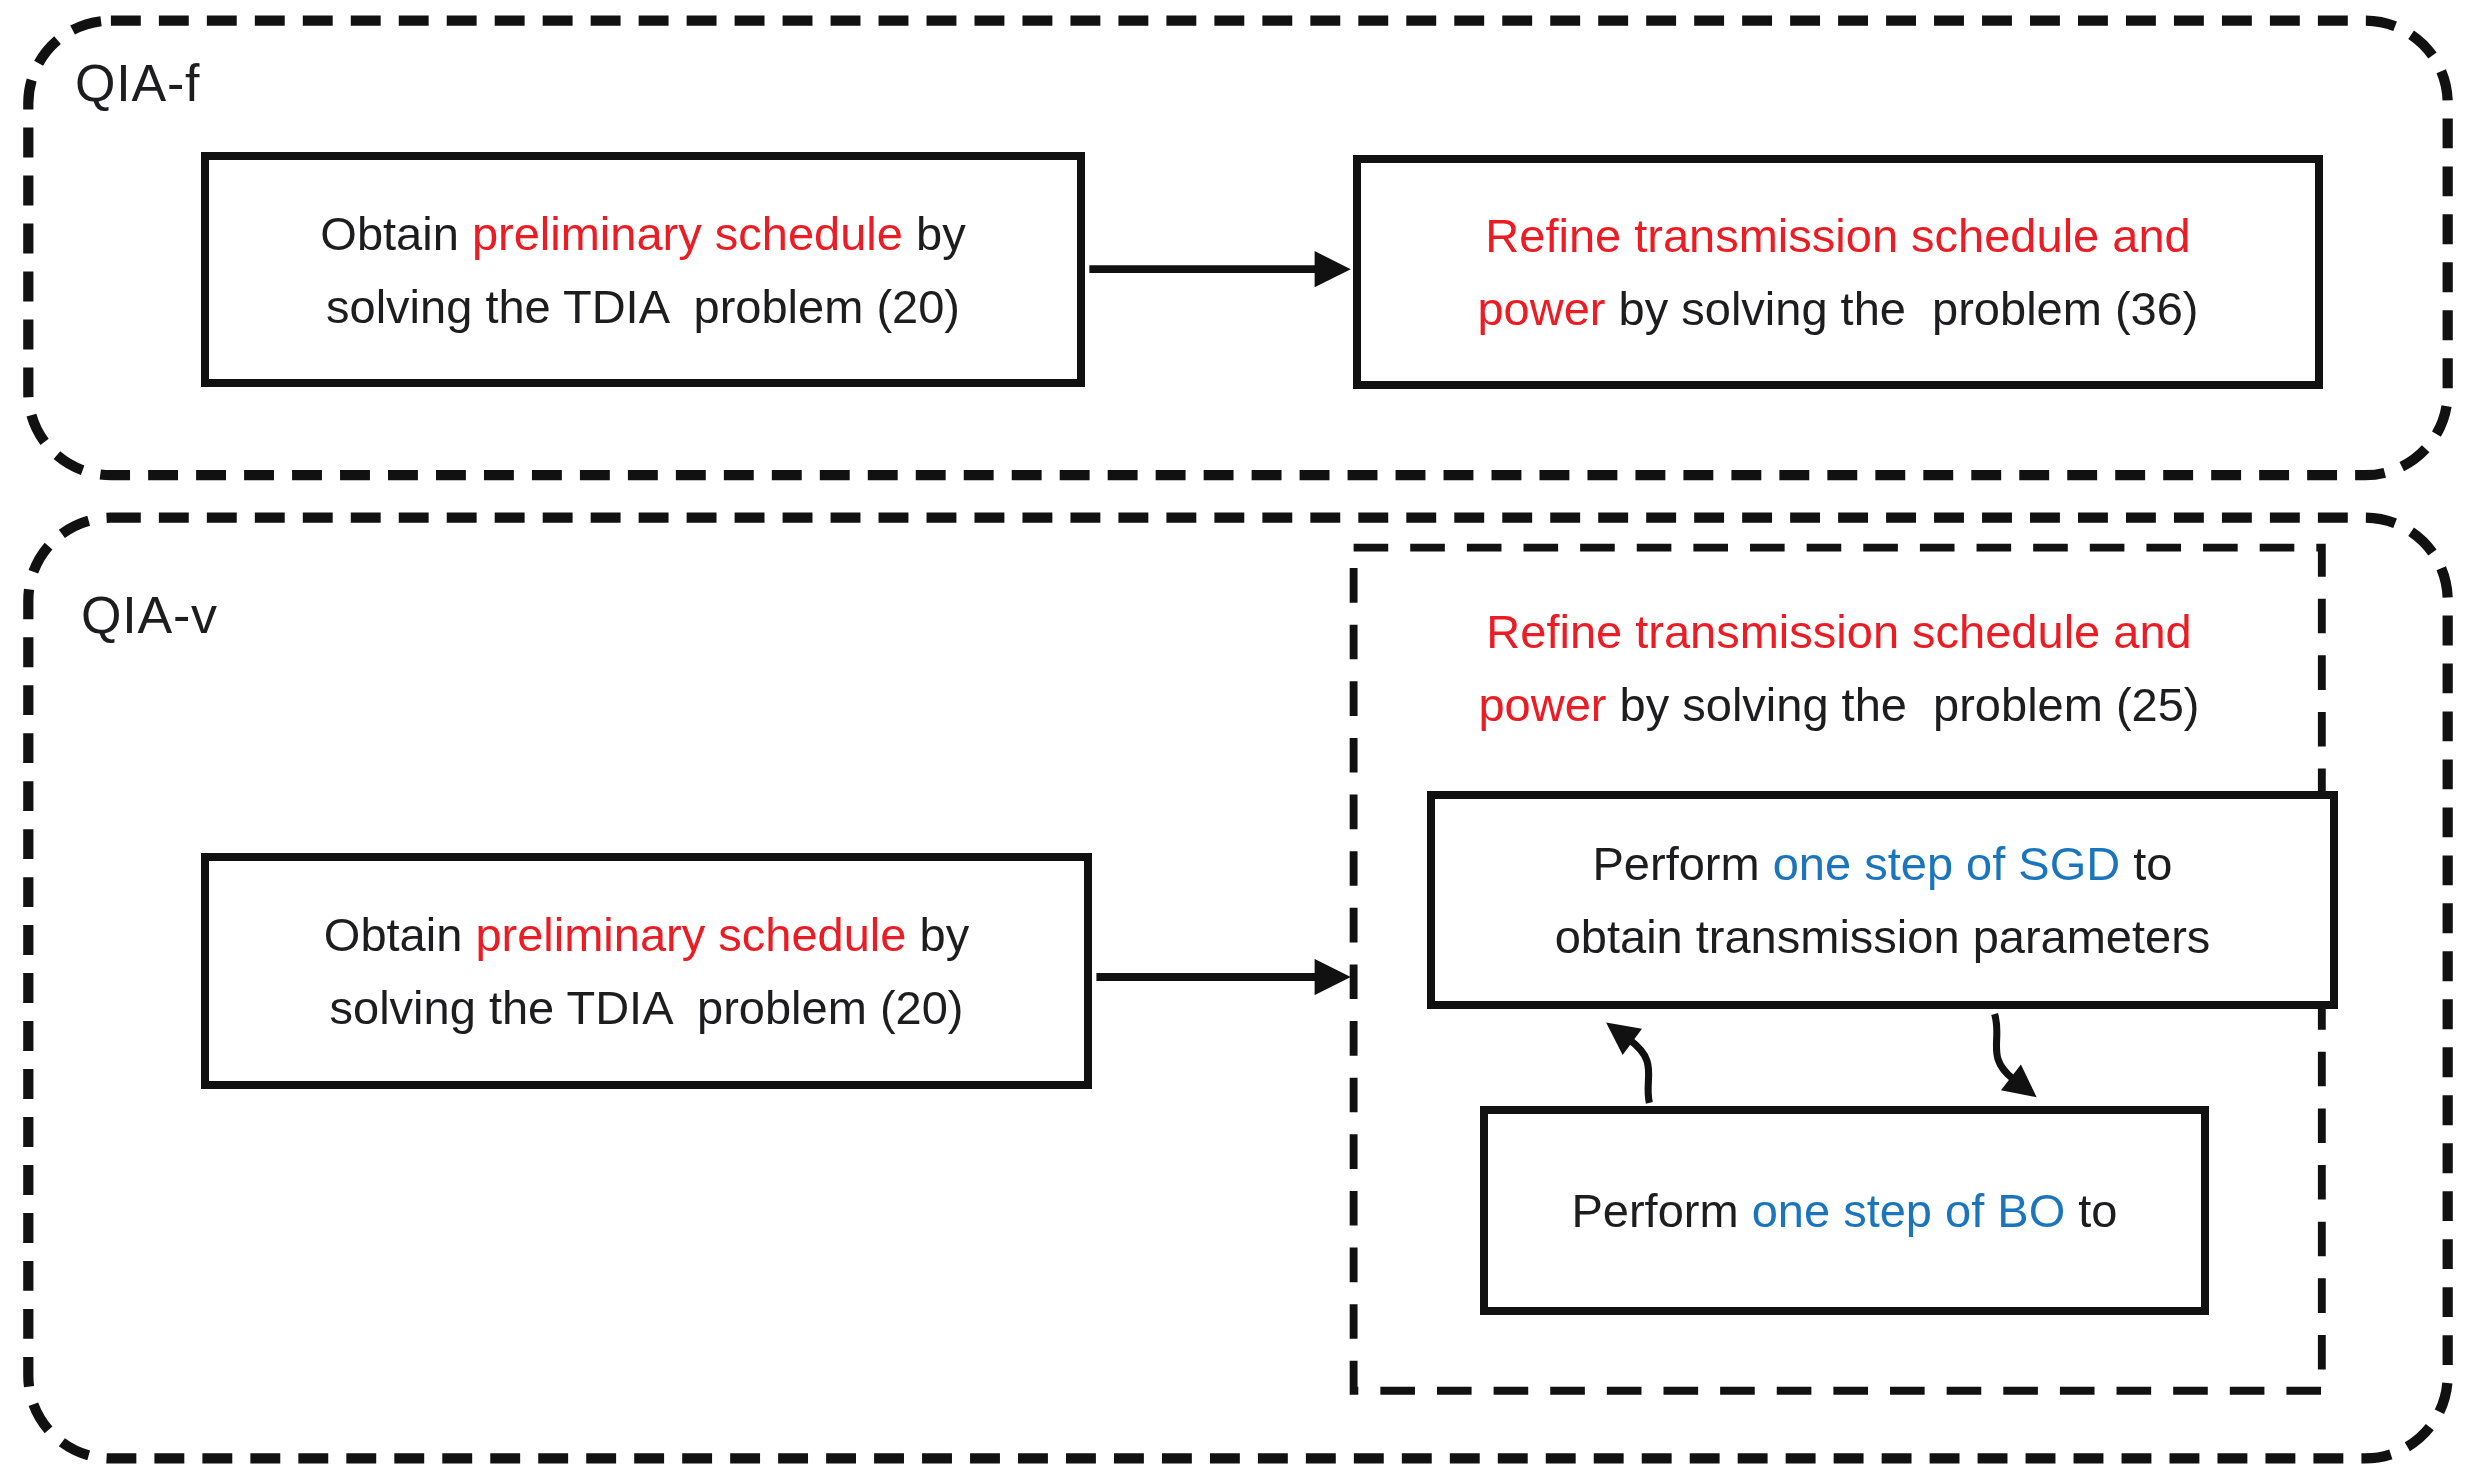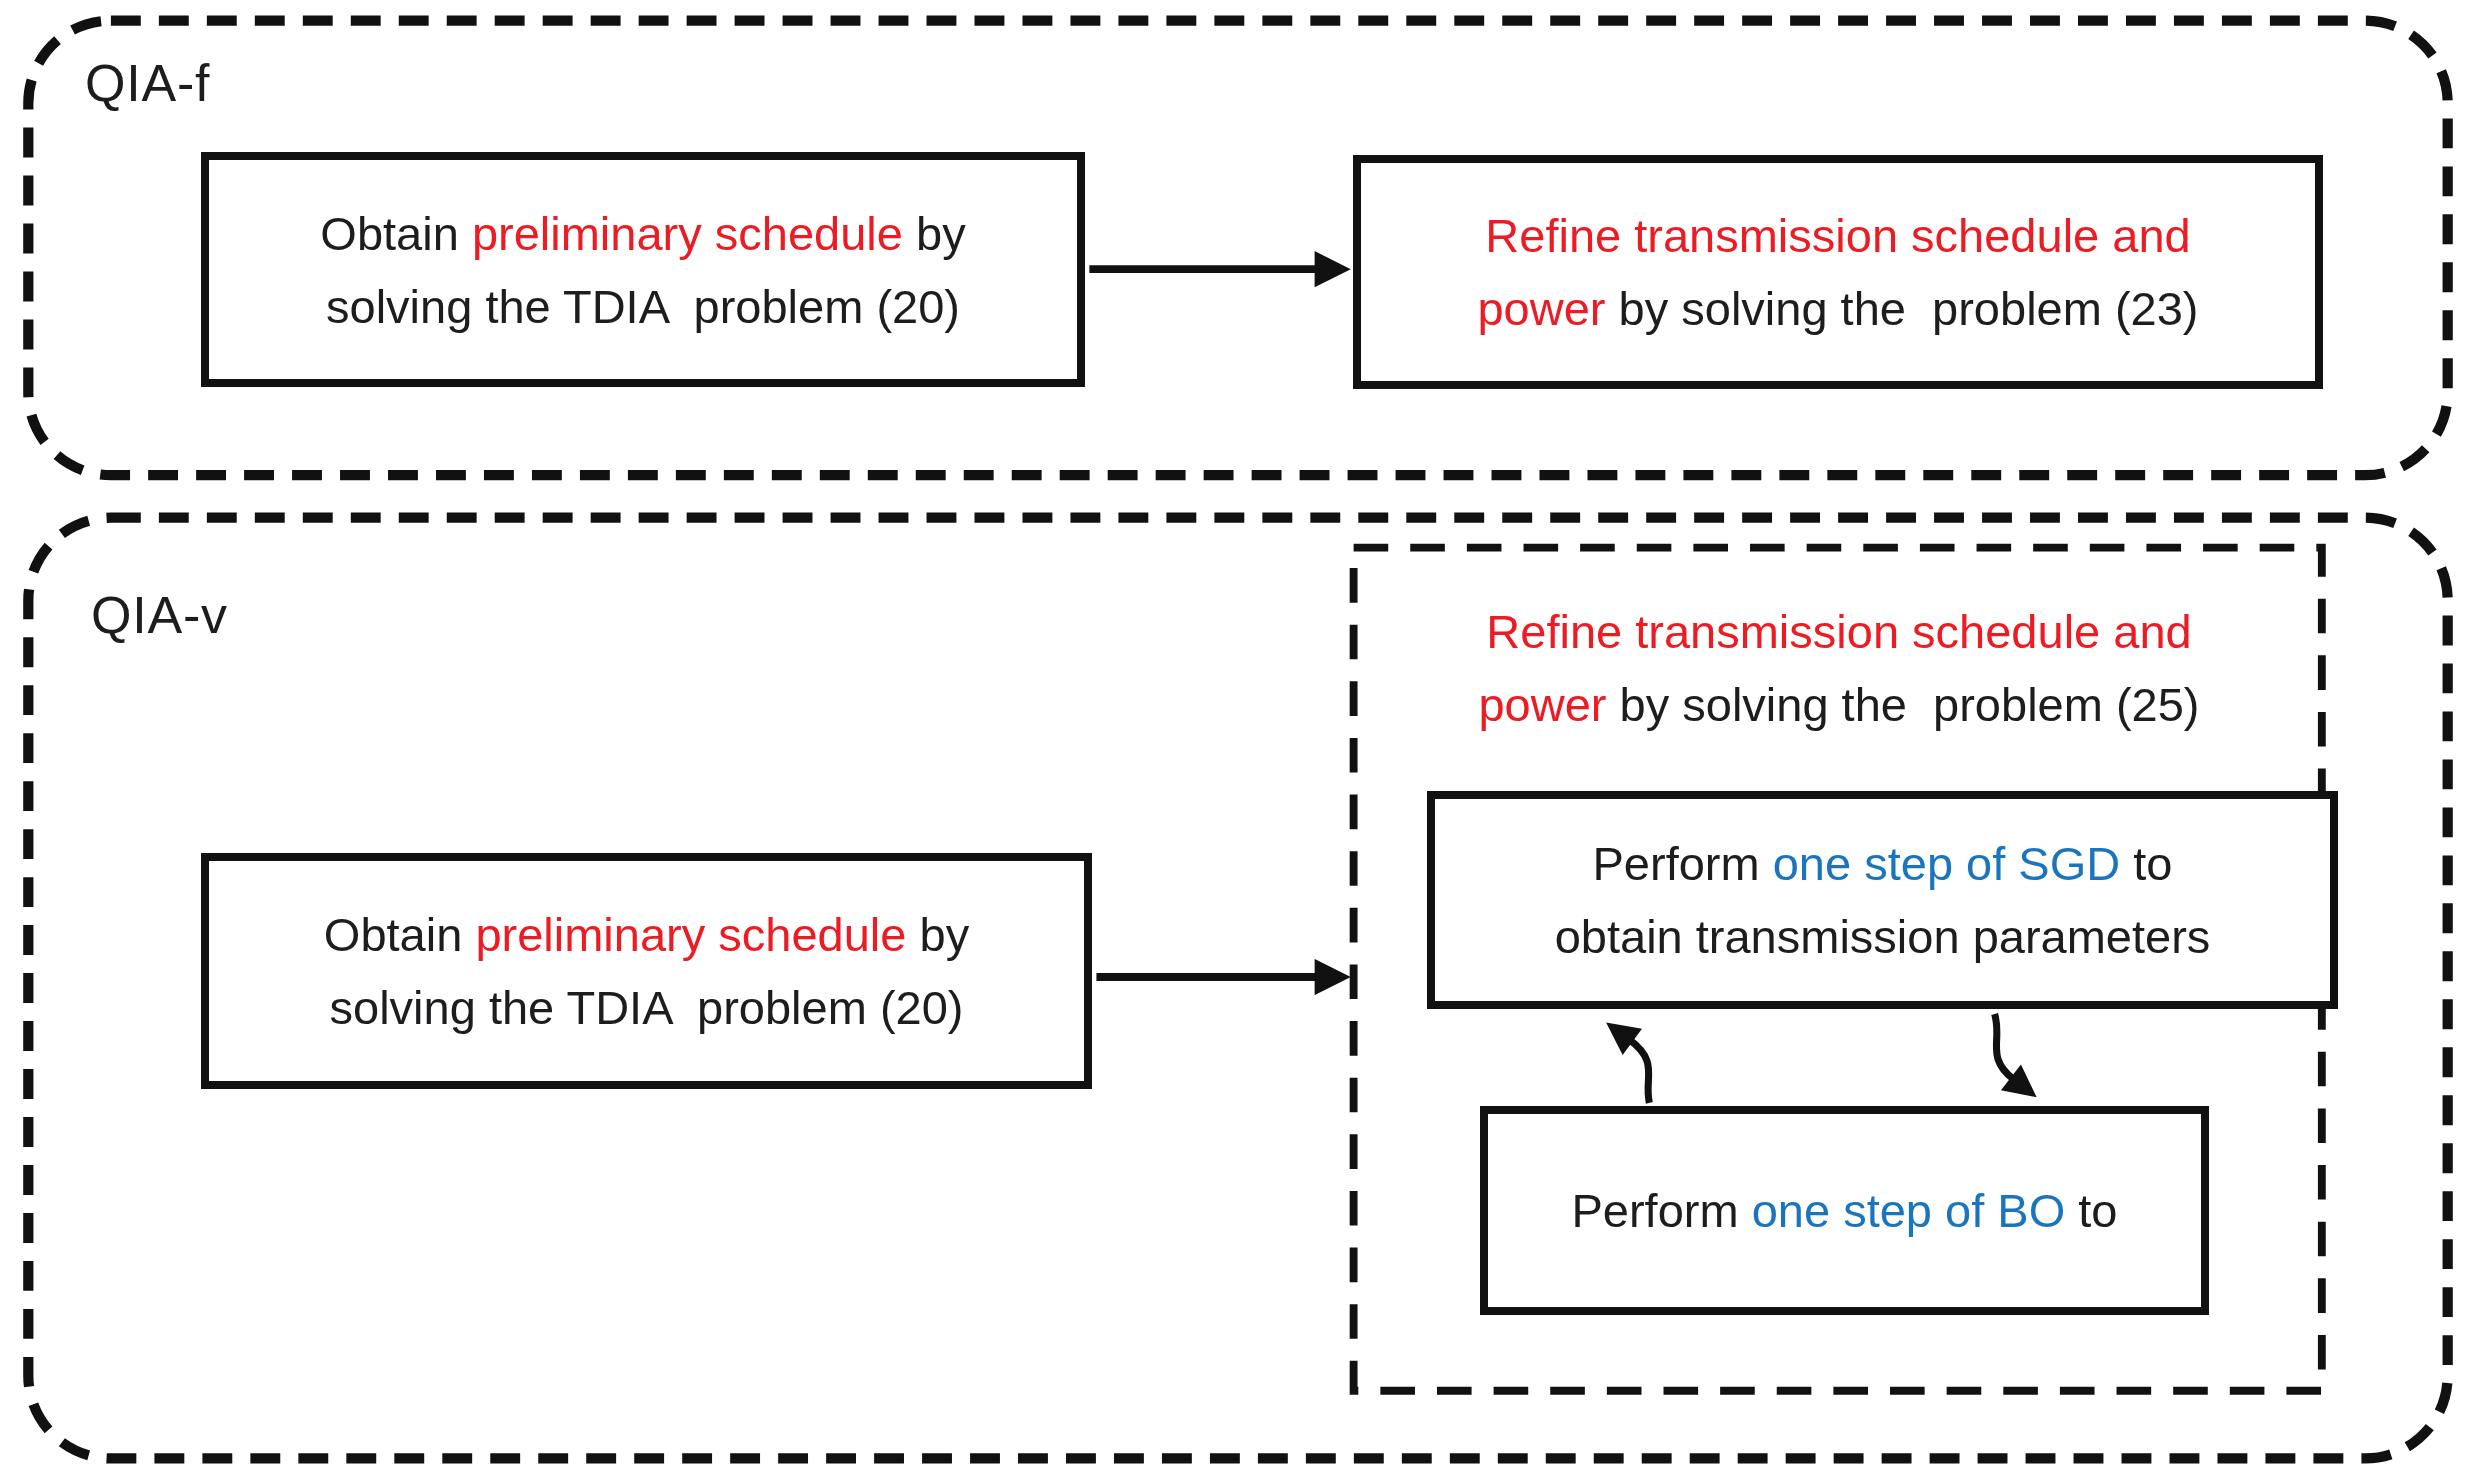--- a/index.html
+++ b/index.html
@@ -10,21 +10,20 @@
     font-family:"Liberation Sans", sans-serif;
     color:var(--black,#1d1d1f);
     overflow:hidden;
   }
   #lines{position:absolute;left:0;top:0;width:2487px;height:1479px;}
   .plabel{
     position:absolute;
     font-size:52px;
     letter-spacing:0.8px;
     color:var(--black,#1d1d1f);
-    margin-left:10px;
   }
   .box{
     position:absolute;
     border:8.7px solid var(--line,#111111);
     background:#ffffff;
     display:flex;
     flex-direction:column;
     justify-content:center;
     align-items:center;
     text-align:center;
@@ -74,21 +73,21 @@
   <div class="plabel" style="left:75px;top:53px;">QIA-f</div>
   <div class="plabel" style="left:81px;top:585px;">QIA-v</div>
 
   <div class="box" style="left:201px;top:152px;width:884px;height:235px;">
     <div class="tline"><span>Obtain </span><span class="red">preliminary schedule</span><span> by</span></div>
     <div class="tline">solving the TDIA  problem (20)</div>
   </div>
 
   <div class="box" style="left:1353px;top:155px;width:970px;height:234px;">
     <div class="tline red">Refine transmission schedule and</div>
-    <div class="tline"><span class="red">power</span><span> by solving the  problem (23)</span></div>
+    <div class="tline"><span class="red">power</span><span> by solving the  problem (36)</span></div>
   </div>
 
   <div class="box" style="left:201px;top:853px;width:891px;height:236px;">
     <div class="tline"><span>Obtain </span><span class="red">preliminary schedule</span><span> by</span></div>
     <div class="tline">solving the TDIA  problem (20)</div>
   </div>
 
   <div class="titleblock" style="left:1373px;top:595px;width:932px;">
     <div class="tline red">Refine transmission schedule and</div>
     <div class="tline"><span class="red">power</span><span> by solving the  problem (25)</span></div>

